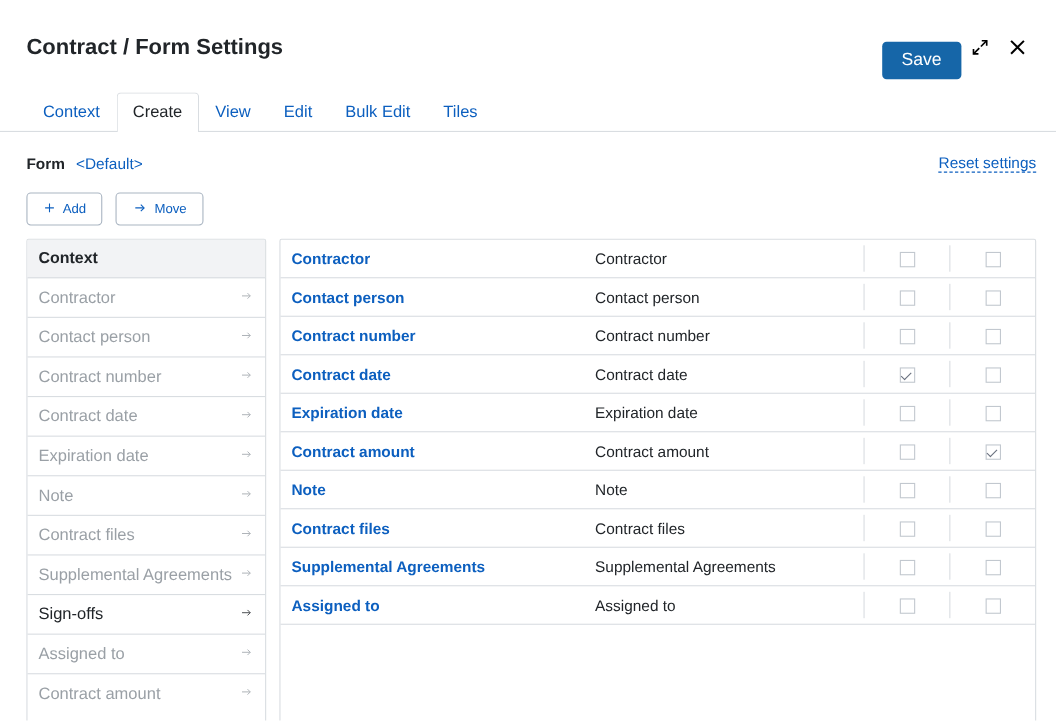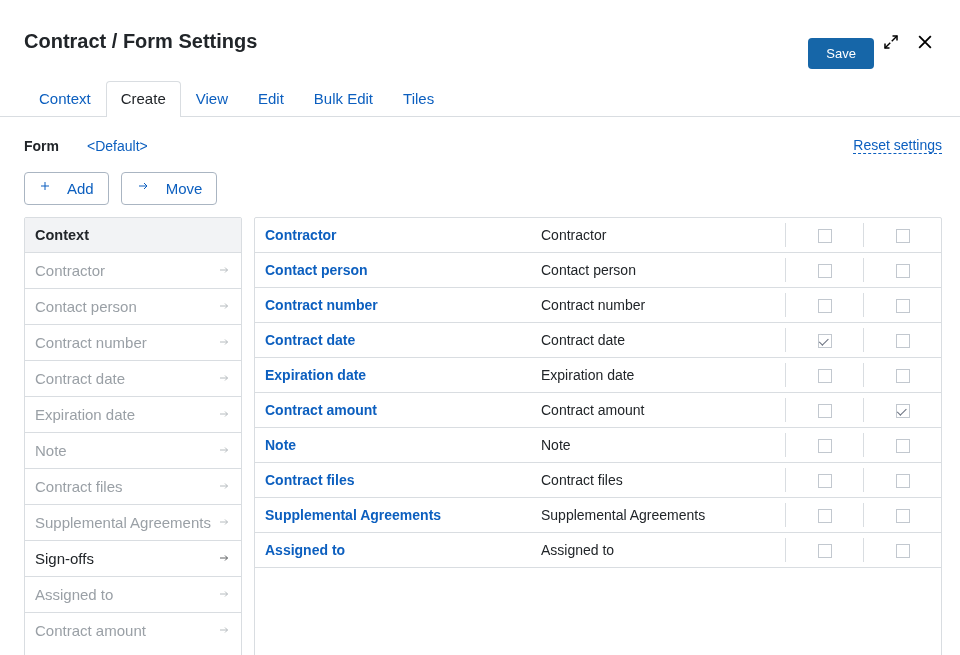--- a/index.html
+++ b/index.html
@@ -34,21 +34,21 @@
     font-weight: 700;
     flex: 1;
   }
   .save-btn {
     background: #115689;
     background: var(--accent-blue);
     color: #fff;
     border: none;
     border-radius: 4px;
     padding: 8px 18px;
-    font-size: 13px;
+    font-size: 16px;
     cursor: pointer;
     margin-top: 24px;
   }
   .icon-btn {
     width: 34px;
     height: 34px;
     display: inline-flex;
     align-items: center;
     justify-content: center;
     cursor: pointer;
@@ -81,40 +81,40 @@
     background: #fff;
   }
 
   
   .form-line {
     display: flex;
     align-items: center;
     margin-top: 20px;
   }
   .form-label { font-weight: 700; }
-  .form-default { color: var(--link-blue); margin-left: 28px; cursor: pointer; text-align: center; }
+  .form-default { color: var(--link-blue); margin-left: 10px; cursor: pointer; text-align: center; }
   .spacer { flex: 1; }
   .reset-link {
     color: var(--link-blue);
     border-bottom: 1px dashed var(--link-blue);
     cursor: pointer;
   }
 
   
   .toolbar { display: flex; gap: 12px; margin-top: 18px; }
   .tool-btn {
     border: 1px solid #aab5c2;
     background: #fff;
     border-radius: 4px;
     padding: 7px 14px;
     color: var(--link-blue);
-    font-size: 15px;
+    font-size: 12px;
     cursor: pointer;
     display: inline-flex;
-    gap: 16px;
+    gap: 6px;
   }
   .tool-btn svg { display: block; }
 
   
   .panes { display: flex; gap: 12px; margin-top: 12px; align-items: flex-start; }
   .pane-left {
     width: 218px;
     border: 1px solid var(--border);
     border-radius: 2px;
   }

